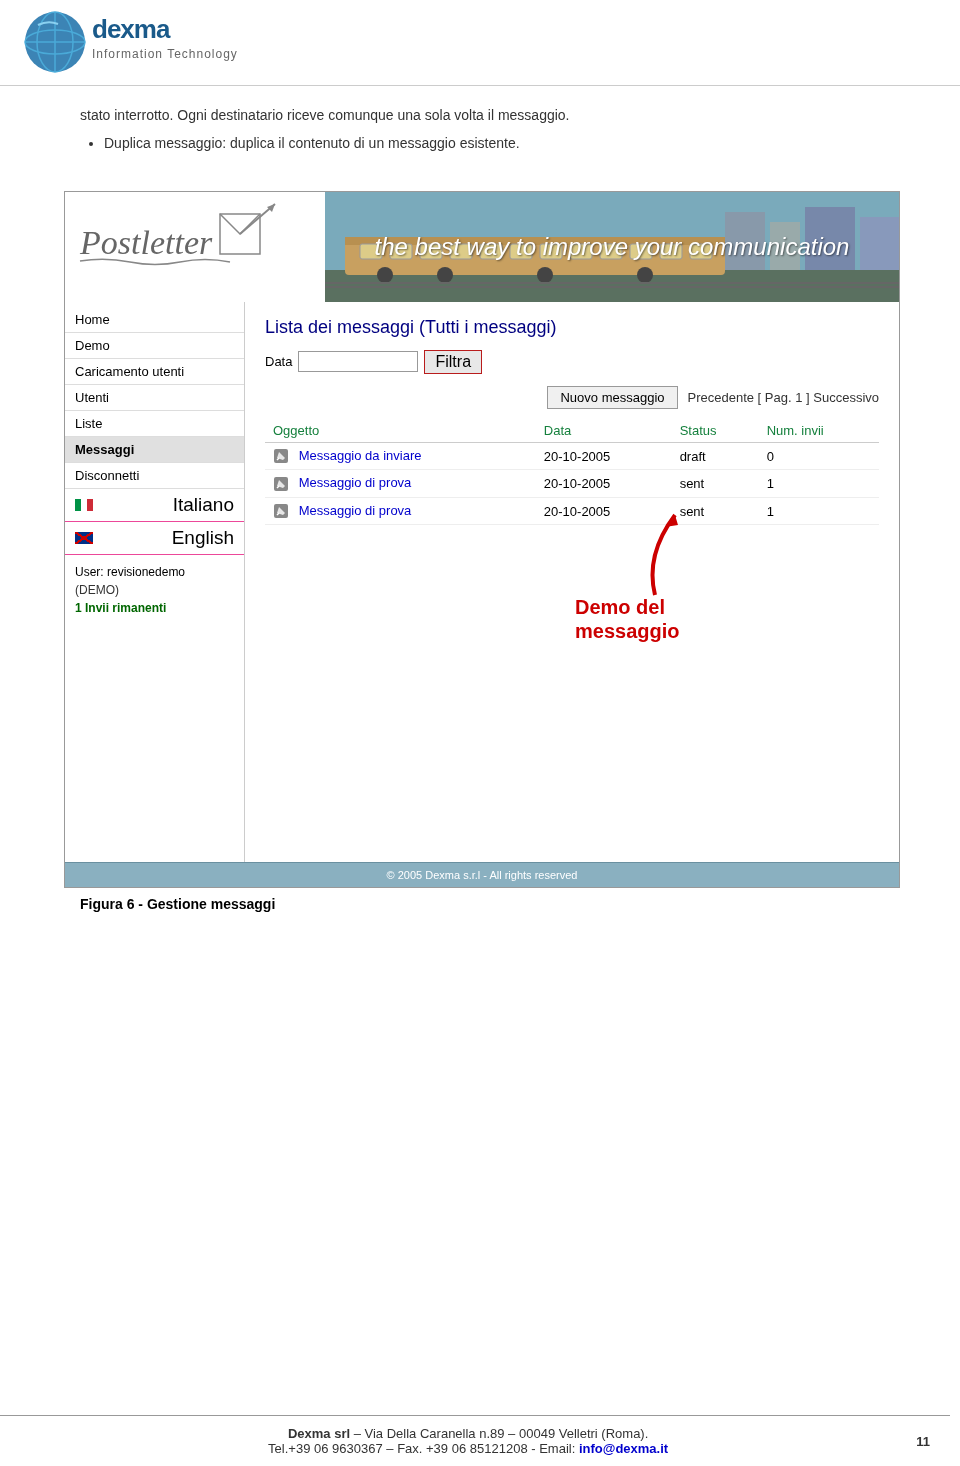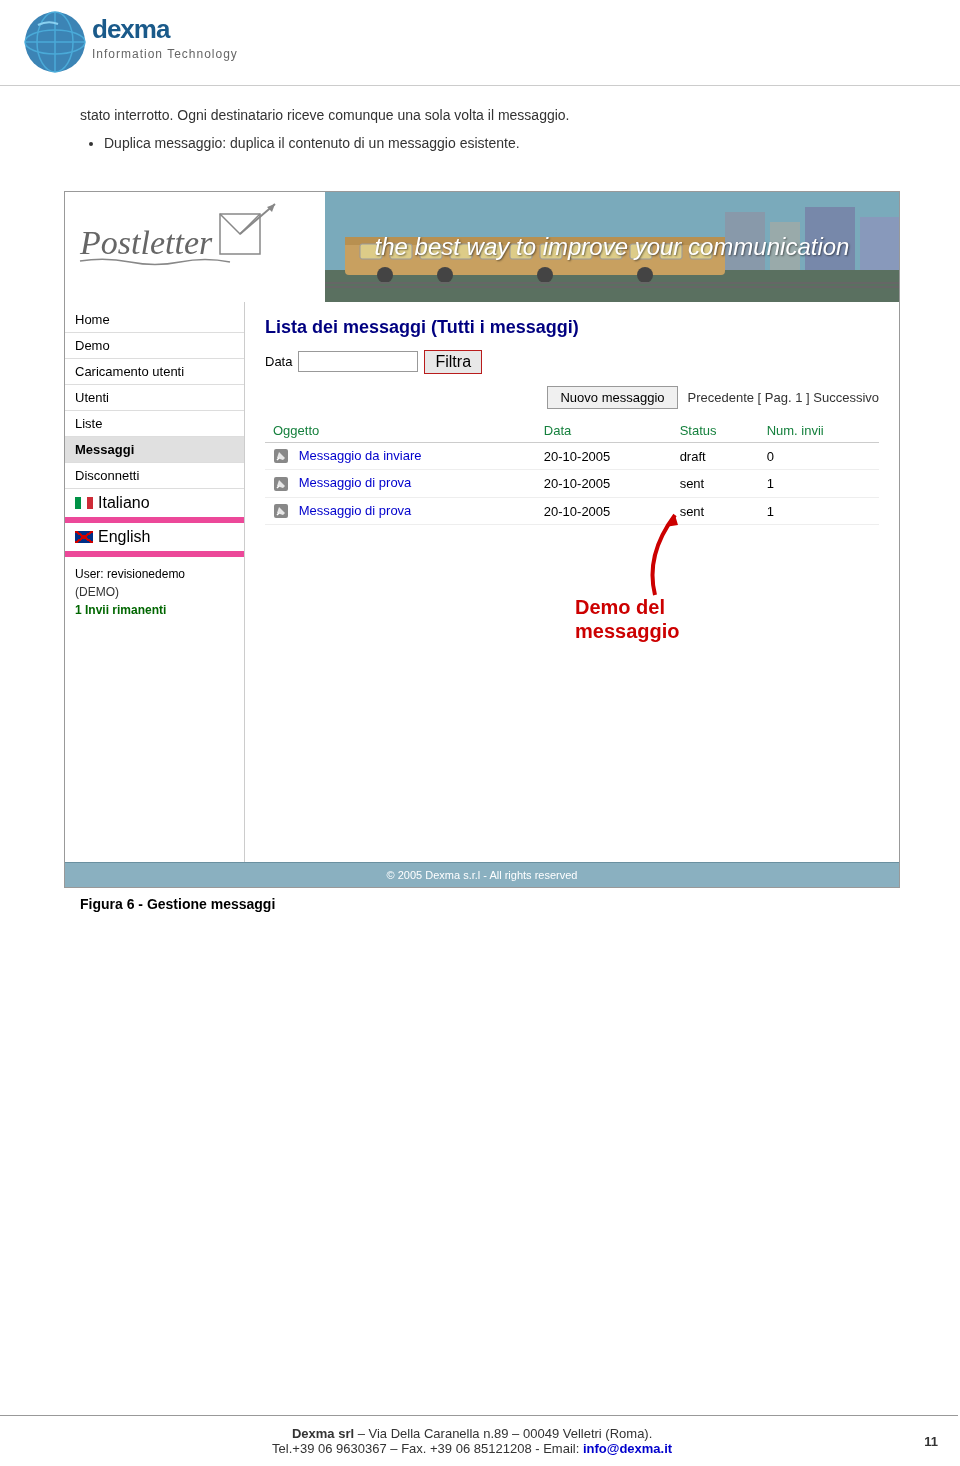--- a/index.html
+++ b/index.html
@@ -107,23 +107,24 @@
       cursor: pointer;
     }
     .sidebar-item.active {
       font-weight: bold;
       background: #e0e0e0;
     }
     .sidebar-lang {
       display: flex;
       align-items: center;
       padding: 5px 10px;
-      font-size: 16px;
-      border-bottom: 6px solid #ec4899;
+      font-size: 19px;
+      border-bottom: 1px solid #ec4899;
       cursor: pointer;
+      justify-content: space-between;
     }
     .flag-icon {
       width: 18px;
       height: 12px;
       margin-right: 5px;
       display: inline-block;
     }
     .flag-it {
       background: linear-gradient(to right, #009246 33%, #fff 33%, #fff 66%, #ce2b37 66%);
     }
@@ -155,21 +156,21 @@
       color: #006600;
     }
 
     
     .app-main {
       flex: 1;
       padding: 15px 20px;
     }
     .main-title {
       font-size: 18px;
-      font-weight: bold;
+      font-weight: normal;
       color: #000080;
       margin-bottom: 12px;
     }
     .filter-row {
       display: flex;
       align-items: center;
       margin-bottom: 12px;
       font-size: 13px;
     }
     .filter-row label {
@@ -270,21 +271,21 @@
       margin: 8px 80px 18px 80px;
       font-size: 14px;
       font-weight: bold;
     }
 
     
     #page-footer {
       position: absolute;
       bottom: 0;
       left: 0;
-      right: 2px;
+      right: 10px;
       border-top: 1px solid #999;
       padding: 10px 20px;
       display: flex;
       justify-content: space-between;
       align-items: center;
       font-size: 13px;
       color: #333;
     }
     #page-footer .footer-text {
       text-align: center;

